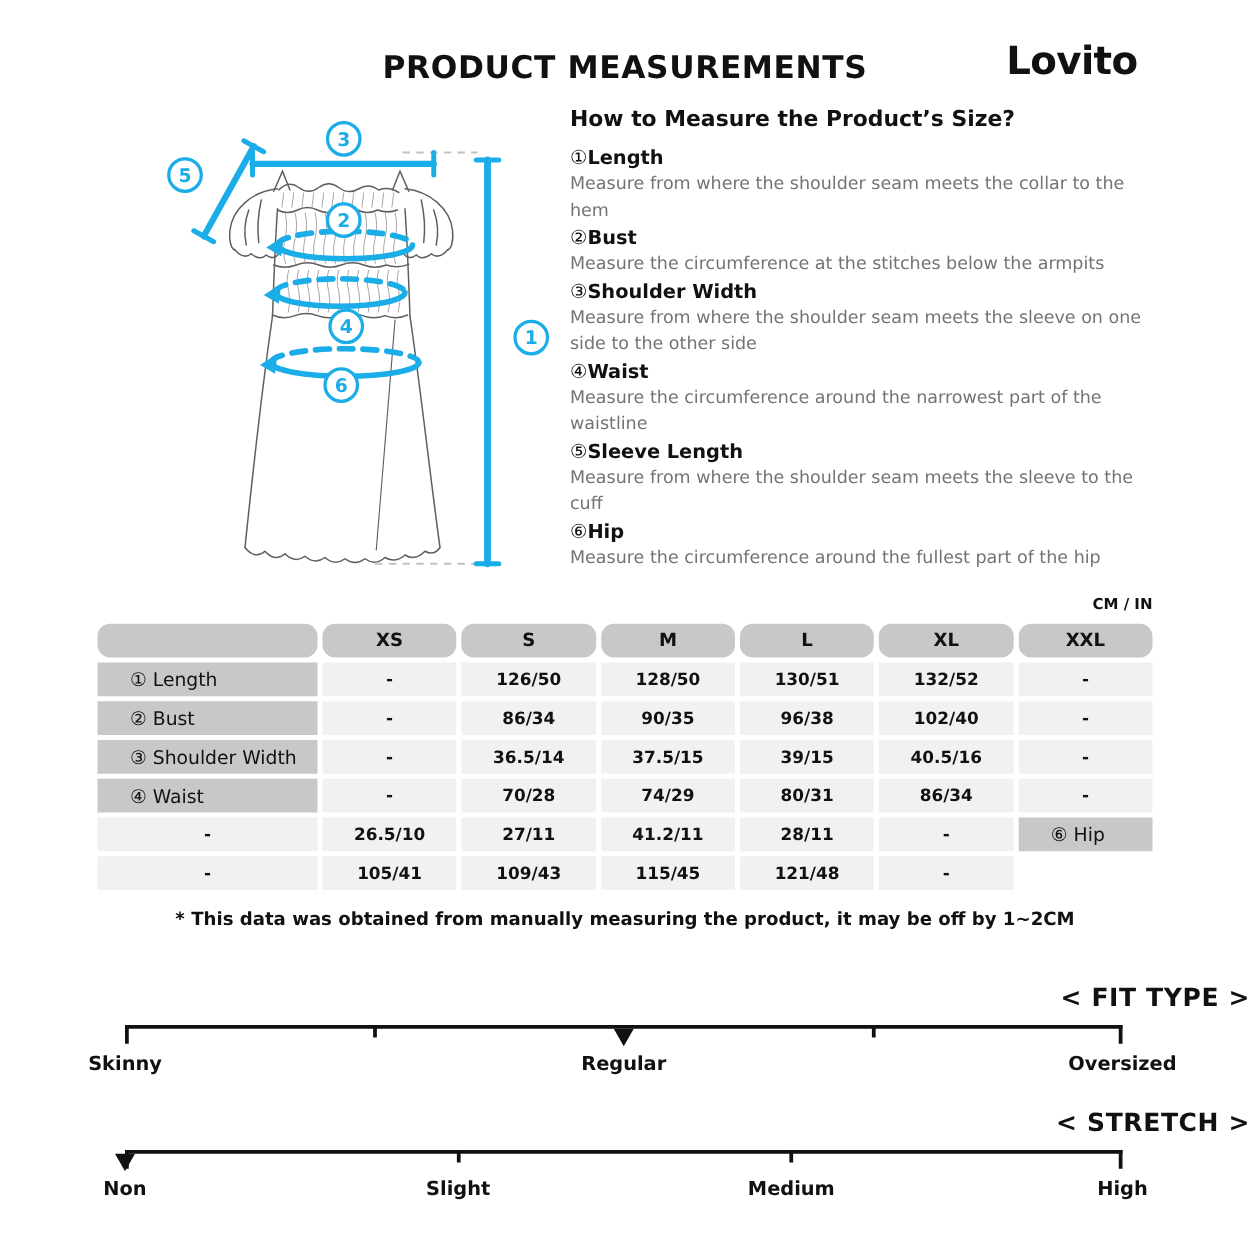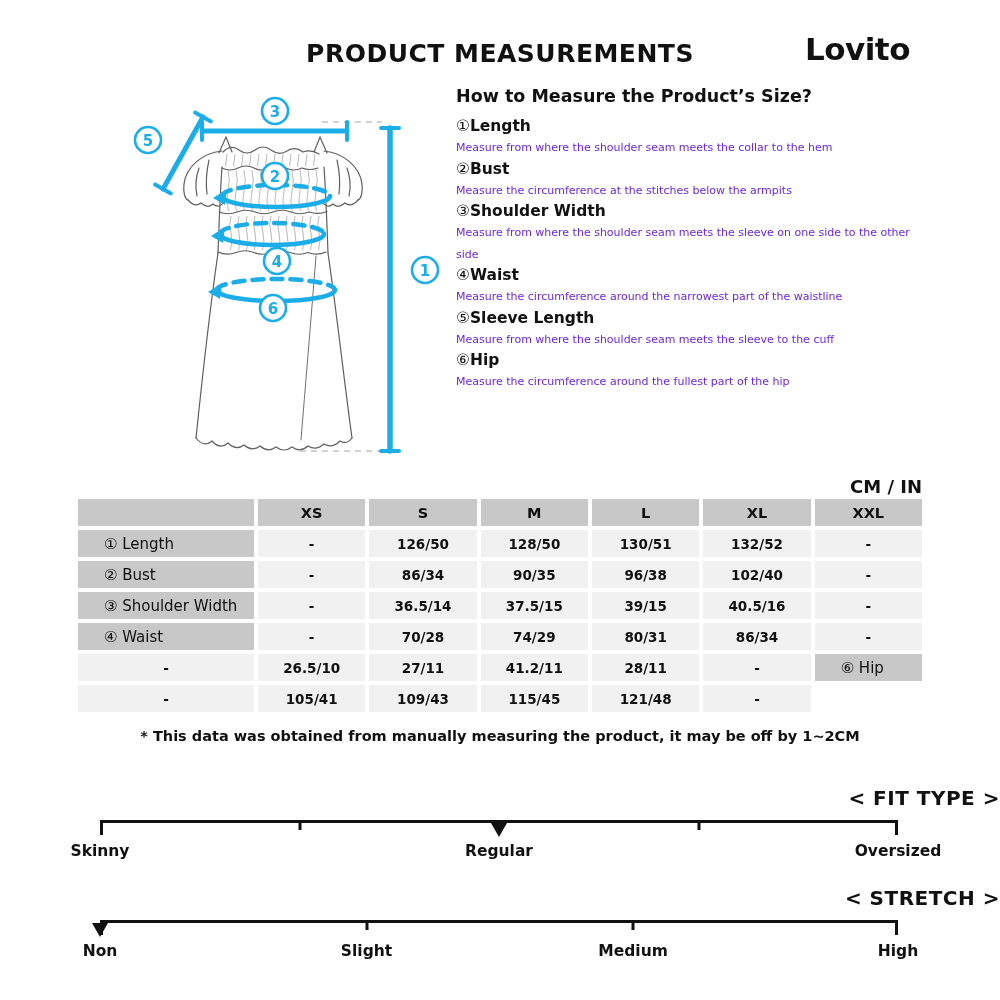--- a/index.html
+++ b/index.html
@@ -12,28 +12,28 @@
   .brand{position:absolute;top:31px;right:90px;font-size:31px;font-weight:800;letter-spacing:-.5px;}
 
   
   .fig{position:absolute;left:110px;top:85px;width:345px;height:390px;}
 
   
   .howto{position:absolute;left:456px;top:86px;width:474px;}
   .howto-title{font-size:17.5px;font-weight:700;margin:0 0 10px 0;}
   .hname{font-size:15.5px;font-weight:700;line-height:21px;}
   .hname .circnum{font-weight:400;}
-  .hdesc{font-size:11px;color:#6d28d9;line-height:21.5px;}
-
-  
-  .units{position:absolute;top:476px;right:78px;font-size:18px;font-weight:700;}
+  .hdesc{font-size:14px;color:#737373;line-height:21.5px;}
+
+  
+  .units{position:absolute;top:476px;right:78px;font-size:12px;font-weight:700;}
   .sizes{position:absolute;left:78px;top:499px;width:844px;display:grid;
          grid-template-columns:176px repeat(6,1fr);gap:4px;}
   .cell{height:27px;display:flex;align-items:center;justify-content:center;}
-  .hc{background:#c8c8c8;font-weight:700;font-size:14.5px;}
+  .hc{background:#c8c8c8;font-weight:700;font-size:14.5px;border-radius:10px;}
   .lc{background:#c8c8c8;justify-content:flex-start;padding-left:26px;font-size:15px;}
   .vc{background:#f1f1f1;font-weight:700;font-size:13.5px;}
 
   .footnote{position:absolute;top:728px;left:0;width:100%;text-align:center;
             font-weight:700;font-size:14.5px;}
 
   
   .slider-title{position:absolute;left:0;width:100%;text-align:right;
                 font-size:20px;font-weight:800;letter-spacing:.5px;}
   .st-fit{top:786px;} .st-str{top:886px;}

